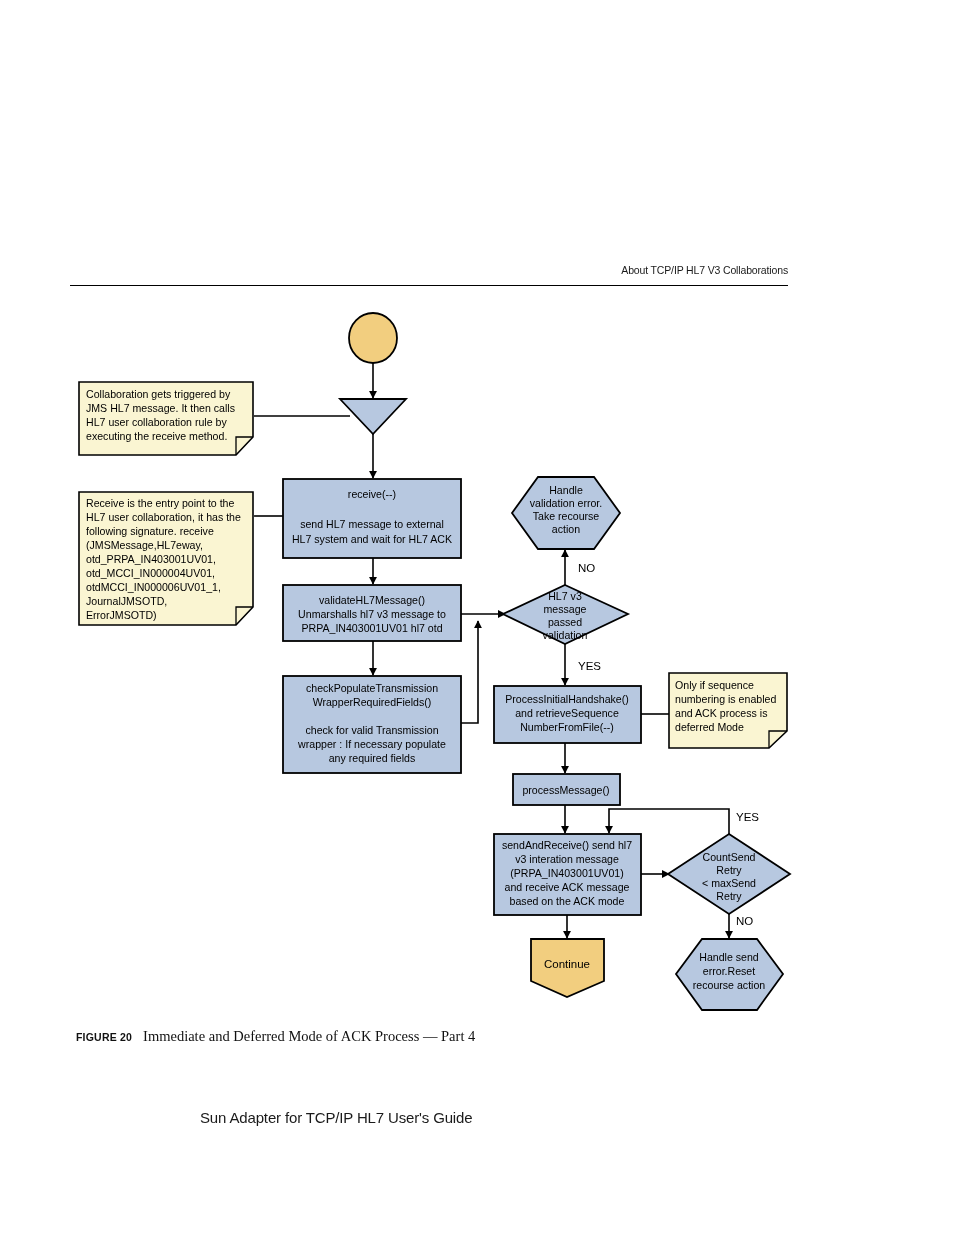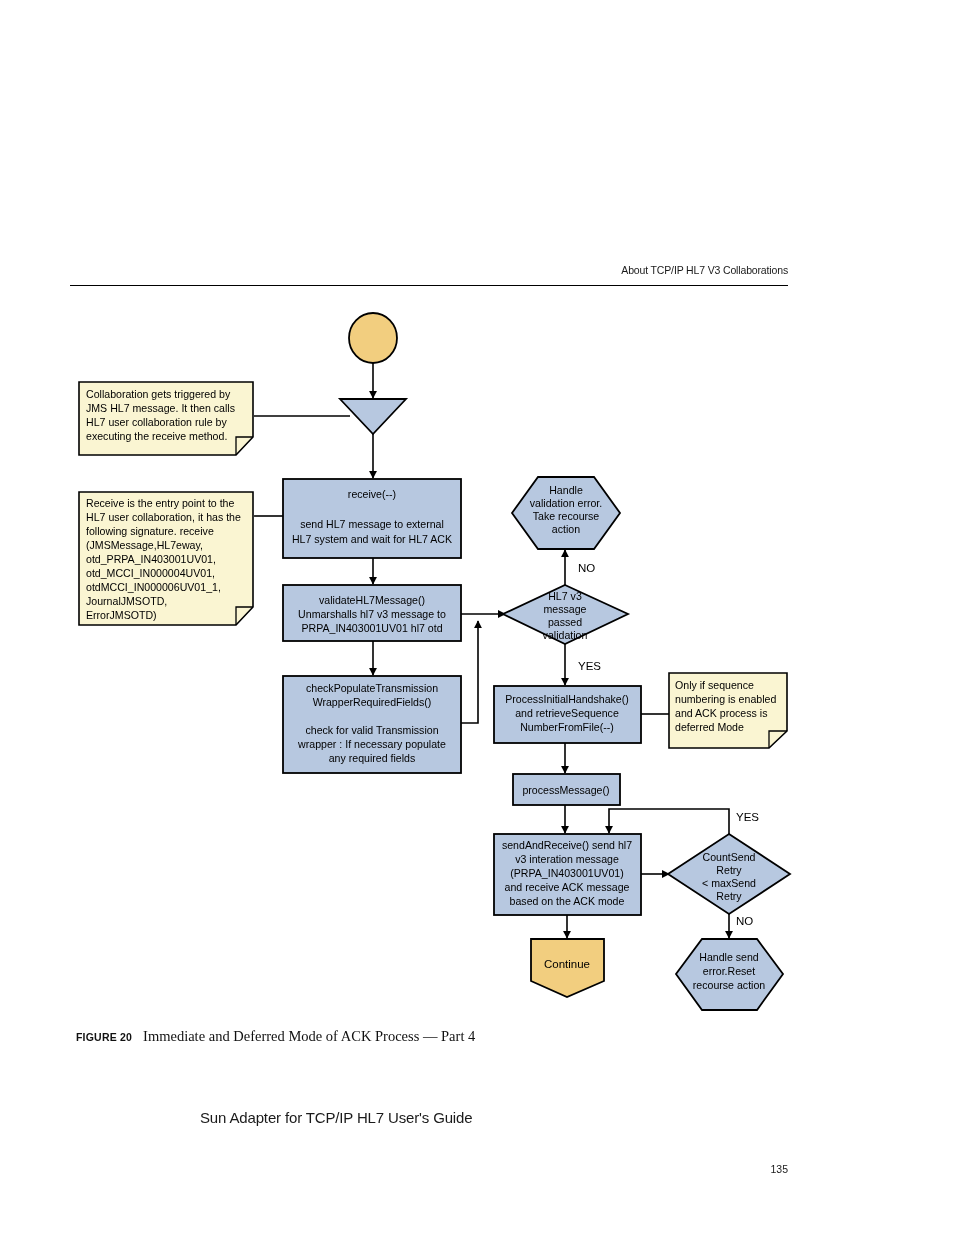--- a/index.html
+++ b/index.html
@@ -236,15 +236,14 @@
     <text class="edgeLabel" x="578" y="670">YES</text>
     <text class="edgeLabel" x="736" y="821">YES</text>
     <text class="edgeLabel" x="736" y="925">NO</text>
   </svg>
 
   <div id="figure-caption">
     <span class="fignum">FIGURE 20</span><span>Immediate and Deferred Mode of ACK Process — Part 4</span>
   </div>
 
   <div id="footer-title">Sun Adapter for TCP/IP HL7 User's Guide</div>
-  <div id="footer-page">135</div>
 
 </div>
 
 </body></html>

